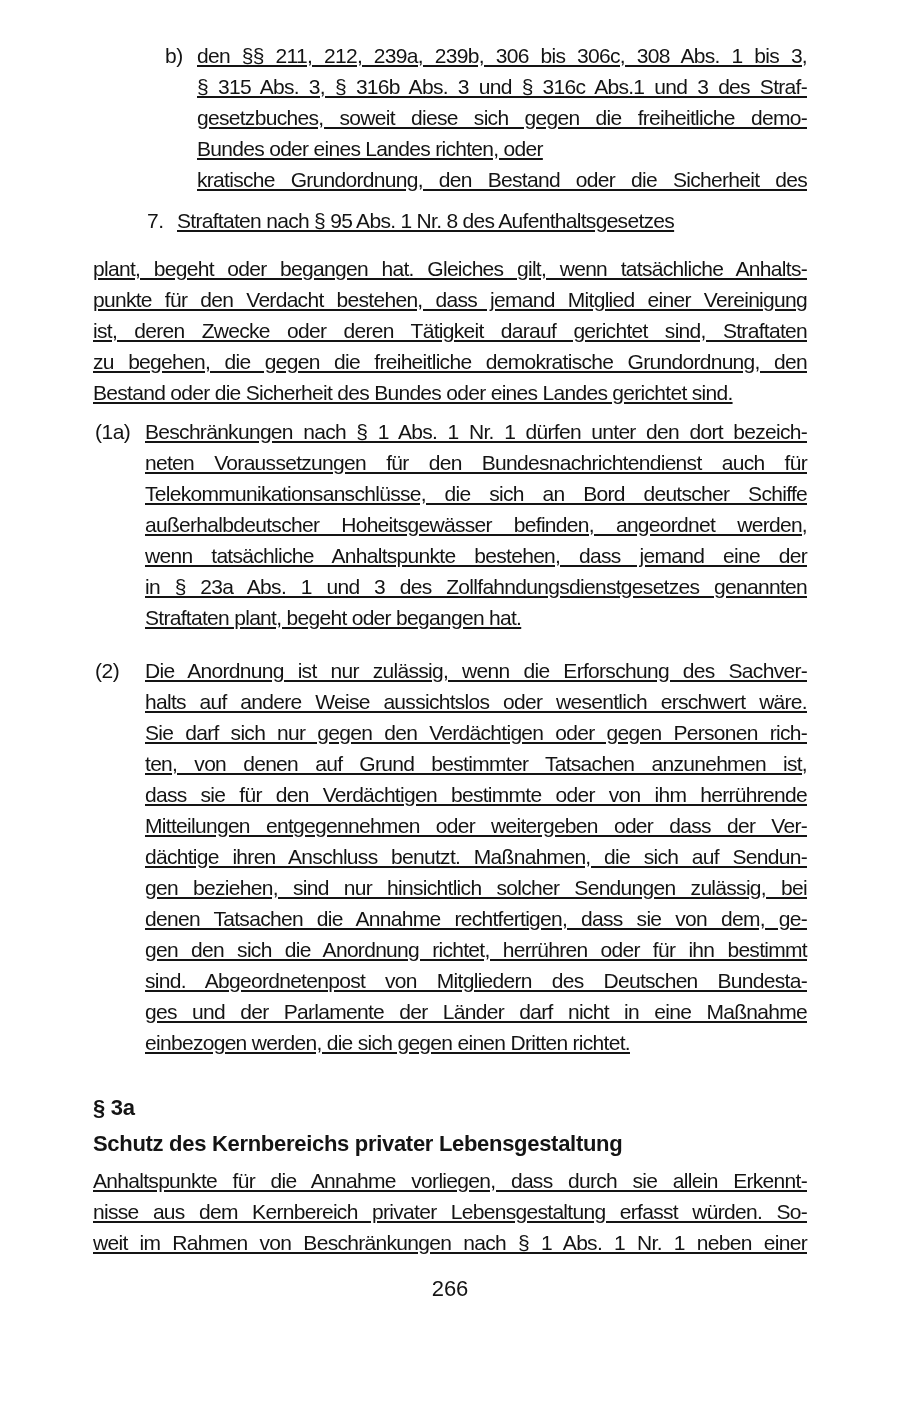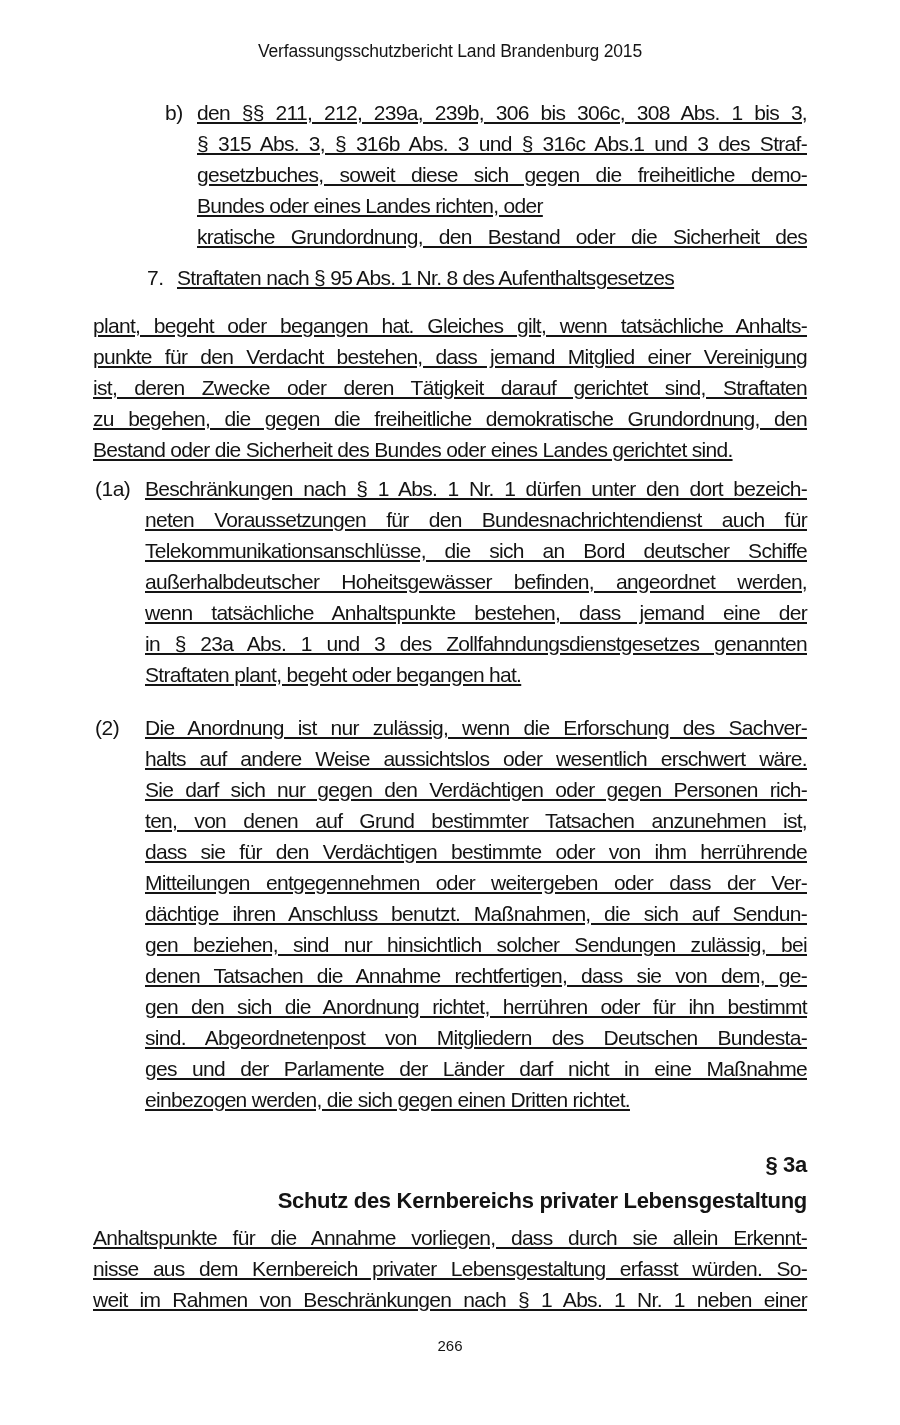--- a/index.html
+++ b/index.html
@@ -42,36 +42,35 @@
   }
   .item-b  { padding-left: 104px; margin-bottom: 10px; }
   .item-b .marker  { left: 72px; }
   .item-7  { padding-left: 84px;  margin-bottom: 17px; }
   .item-7 .marker  { left: 54px; }
   .para-main { margin-bottom: 8px; }
   .item-1a { padding-left: 52px; margin-bottom: 22px; }
   .item-1a .marker { left: 2px; text-align: right; }
   .item-2  { padding-left: 52px; margin-bottom: 32px; }
   .item-2 .marker  { left: 2px; }
-  .section-heading { text-align: right; font-weight: bold; }
+  .section-heading { text-align: left; font-weight: bold; }
   .sec-num   { font-size: 22px; line-height: 36px; letter-spacing: -0.3px; }
   .sec-title { font-size: 22px; line-height: 36px; letter-spacing: -0.3px; margin-bottom: 3px; }
   .page-number {
     text-align: center;
-    font-size: 15px;
+    font-size: 22px;
     line-height: 22px;
     margin-top: 20px;
   }
 </style>
 </head>
 <body>
 
 <div class="page">
 
-  <div class="doc-header">Verfassungsschutzbericht Land Brandenburg 2015</div>
 
   <div class="list-item item-b">
     <span class="marker">b)</span>
     <div class="lines">
         <div class="line">den §§ 211, 212, 239a, 239b, 306 bis 306c, 308 Abs. 1 bis 3,</div>
         <div class="line">§ 315 Abs. 3, § 316b Abs. 3 und § 316c Abs.1 und 3 des Straf-</div>
         <div class="line">gesetzbuches, soweit diese sich gegen die freiheitliche demo-</div>
         <div class="line last">Bundes oder eines Landes richten, oder</div>
         <div class="line">kratische Grundordnung, den Bestand oder die Sicherheit des</div>
       </div>

